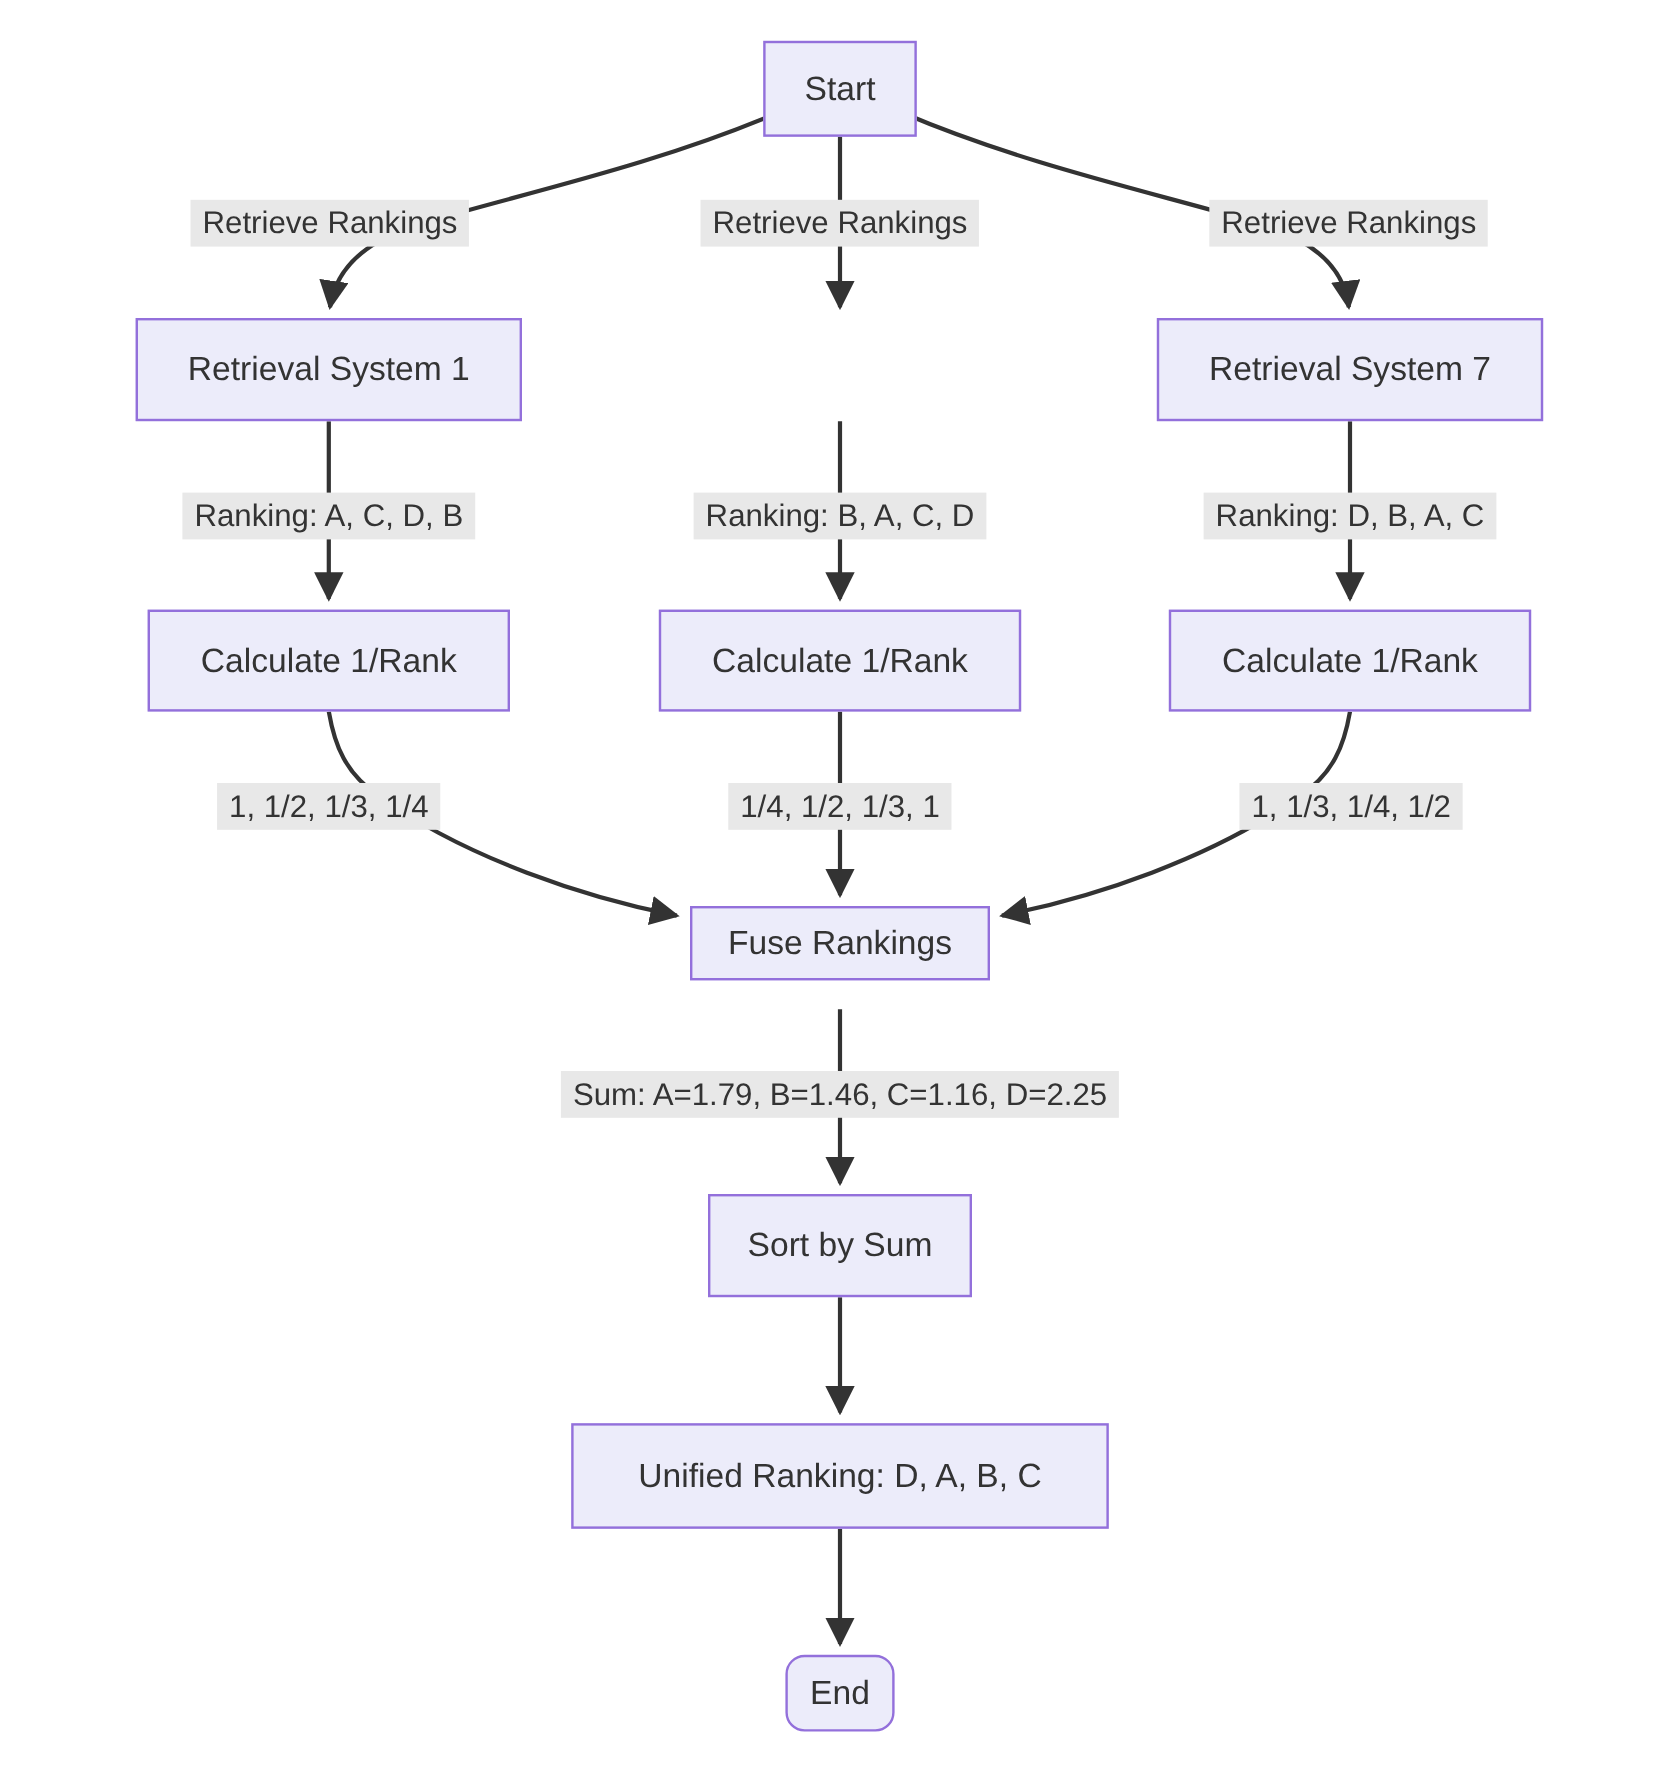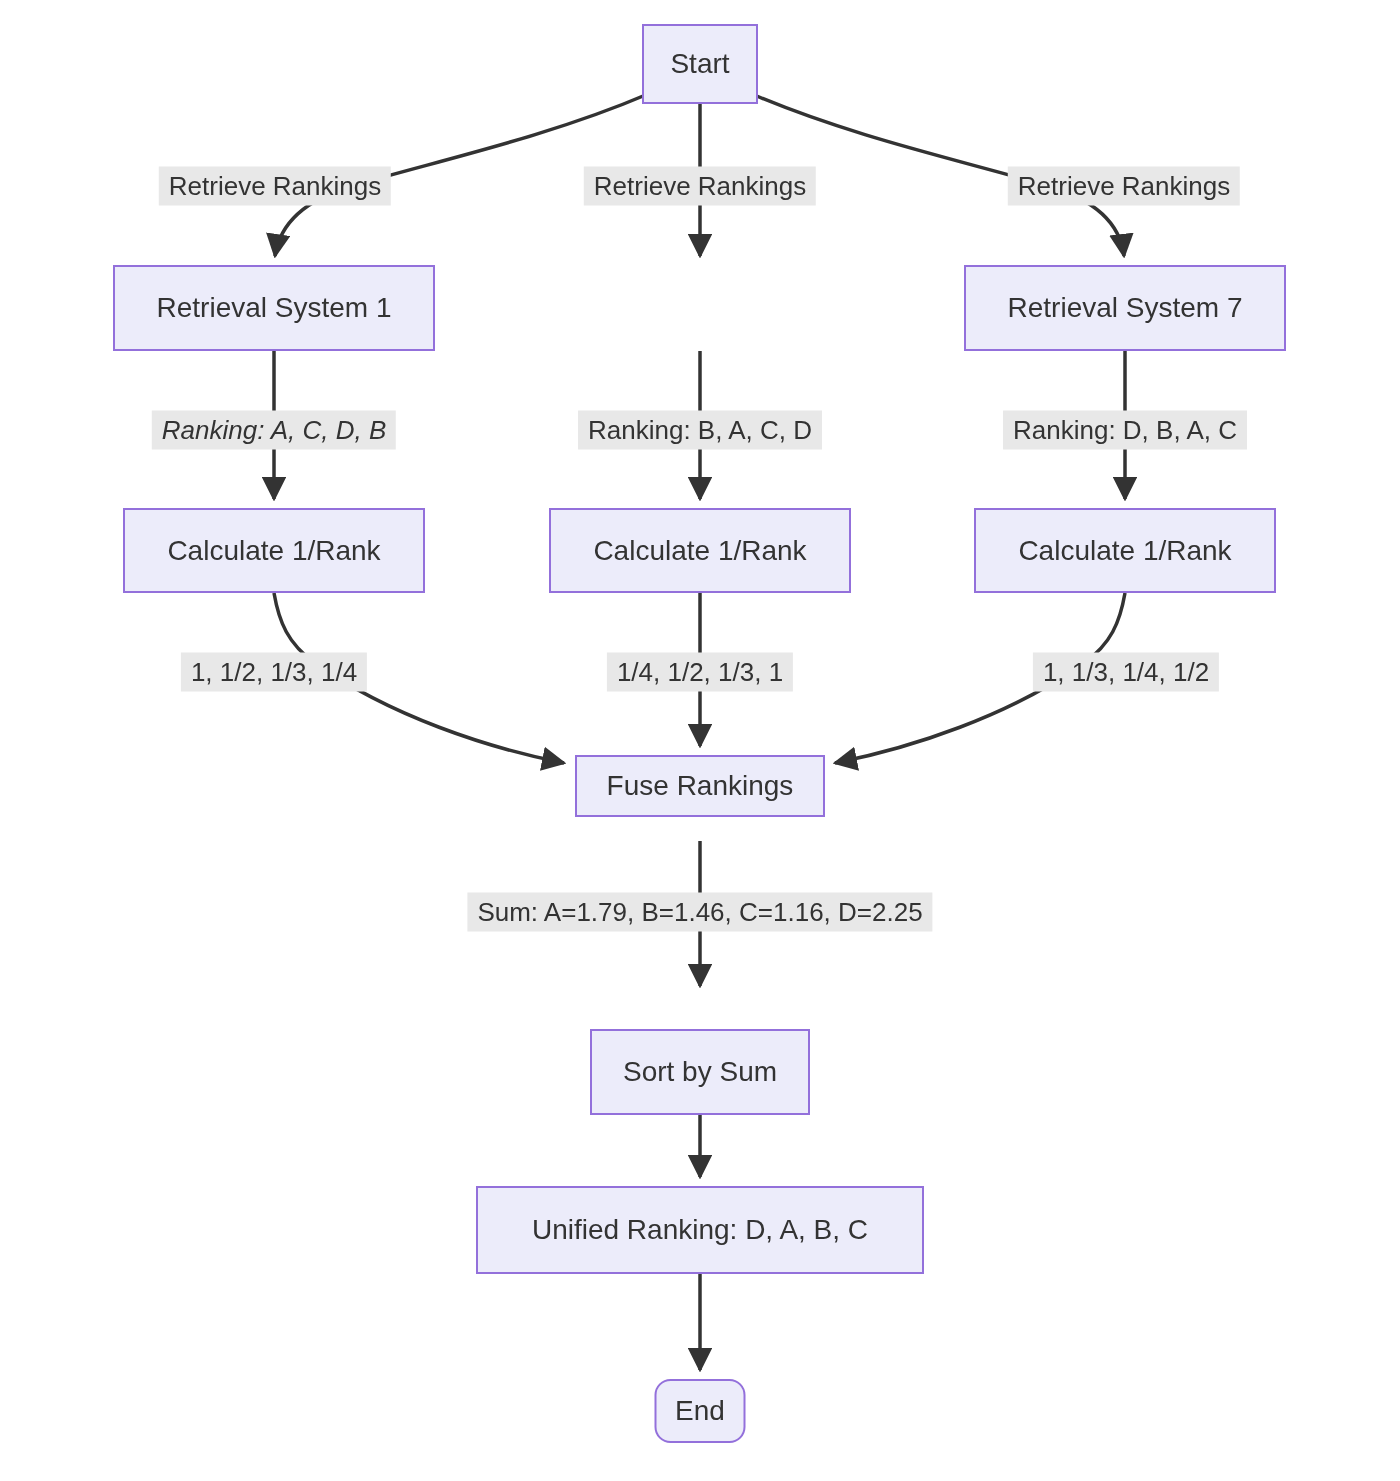--- a/index.html
+++ b/index.html
@@ -71,42 +71,42 @@
     <path class="edge" d="M 700,351 L 700,499" marker-end="url(#arrow)"></path>
     <path class="edge" d="M 1125,351 L 1125,499" marker-end="url(#arrow)"></path>
     <path class="edge" d="M 274,593 C 279,622 288,644 315,663 C 390,716 488,748 564,763" marker-end="url(#arrow)"></path>
     <path class="edge" d="M 700,593 L 700,746" marker-end="url(#arrow)"></path>
     <path class="edge" d="M 1125,593 C 1120,622 1111,644 1084,663 C 1009,716 911,748 835,763" marker-end="url(#arrow)"></path>
     <path class="edge" d="M 700,841 L 700,986" marker-end="url(#arrow)"></path>
     <path class="edge" d="M 700,1081 L 700,1177" marker-end="url(#arrow)"></path>
     <path class="edge" d="M 700,1274 L 700,1370" marker-end="url(#arrow)"></path>
   </svg>
 
-  <div class="node" style="left:700px; top:24px; width:116px; height:80px;">Start</div>
+  <div class="node" style="left:700px; top:34px; width:128px; height:80px;">Start</div>
 
   <div class="node" style="left:274px; top:265px; width:322px; height:86px;">Retrieval System 1</div>
   <div class="node" style="left:1125px; top:265px; width:322px; height:86px;">Retrieval System 7</div>
 
   <div class="node" style="left:274px; top:508px; width:302px; height:85px;">Calculate 1/Rank</div>
   <div class="node" style="left:700px; top:508px; width:302px; height:85px;">Calculate 1/Rank</div>
   <div class="node" style="left:1125px; top:508px; width:302px; height:85px;">Calculate 1/Rank</div>
 
   <div class="node" style="left:700px; top:755px; width:250px; height:62px;">Fuse Rankings</div>
 
-  <div class="node" style="left:700px; top:995px; width:220px; height:86px;margin-top:34px;">Sort by Sum</div>
+  <div class="node" style="left:700px; top:995px; width:220px; height:86px;">Sort by Sum</div>
 
   <div class="node" style="left:700px; top:1186px; width:448px; height:88px;">Unified Ranking: D, A, B, C</div>
 
   <div class="node" style="left:700px; top:1379px; width:91px; height:64px;border-radius:16px;">End</div>
 
   <div class="elabel" style="left:275px; top:186px;">Retrieve Rankings</div>
   <div class="elabel" style="left:700px; top:186px;">Retrieve Rankings</div>
   <div class="elabel" style="left:1124px; top:186px;">Retrieve Rankings</div>
 
-  <div class="elabel" style="left:274px; top:430px;font-style:italic;">Ranking: A, C, D, B</div>
+  <div class="elabel" style="left:274px; top:430px;">Ranking: A, C, D, B</div>
   <div class="elabel" style="left:700px; top:430px;">Ranking: B, A, C, D</div>
   <div class="elabel" style="left:1125px; top:430px;">Ranking: D, B, A, C</div>
 
   <div class="elabel" style="left:274px; top:672px;">1, 1/2, 1/3, 1/4</div>
   <div class="elabel" style="left:700px; top:672px;">1/4, 1/2, 1/3, 1</div>
   <div class="elabel" style="left:1126px; top:672px;">1, 1/3, 1/4, 1/2</div>
 
   <div class="elabel" style="left:700px; top:912px;">Sum: A=1.79, B=1.46, C=1.16, D=2.25</div>
 
 </div>

